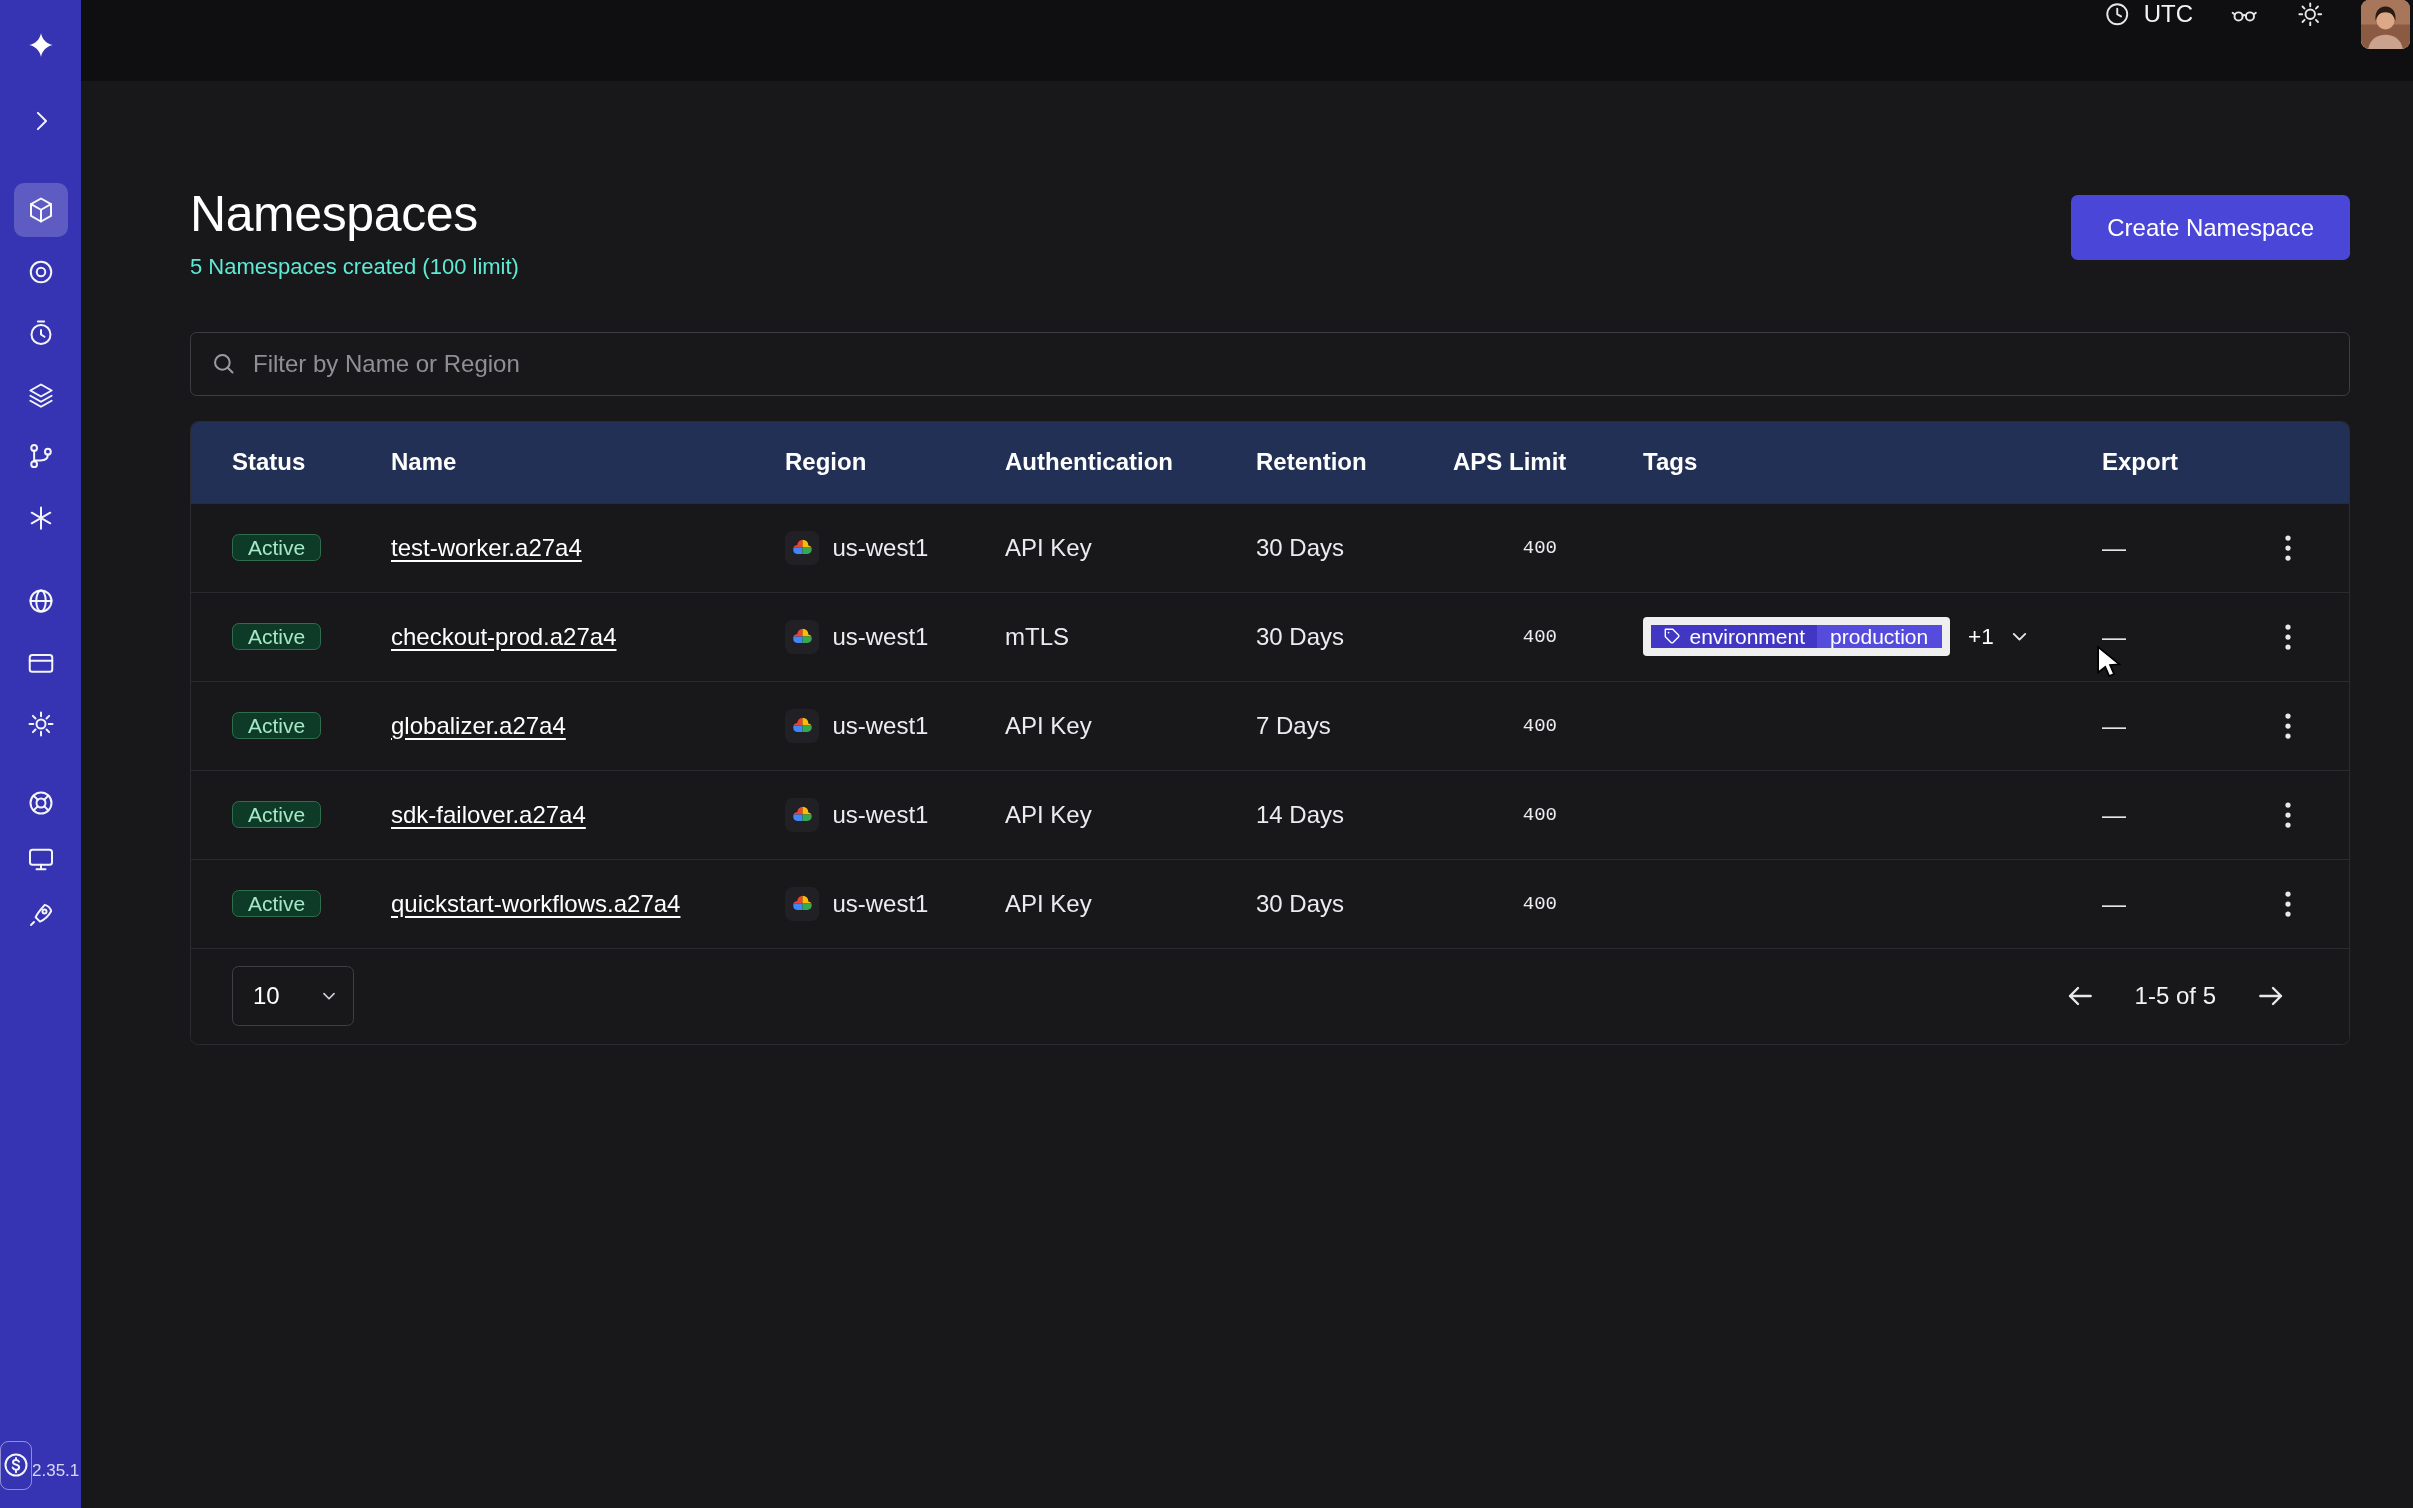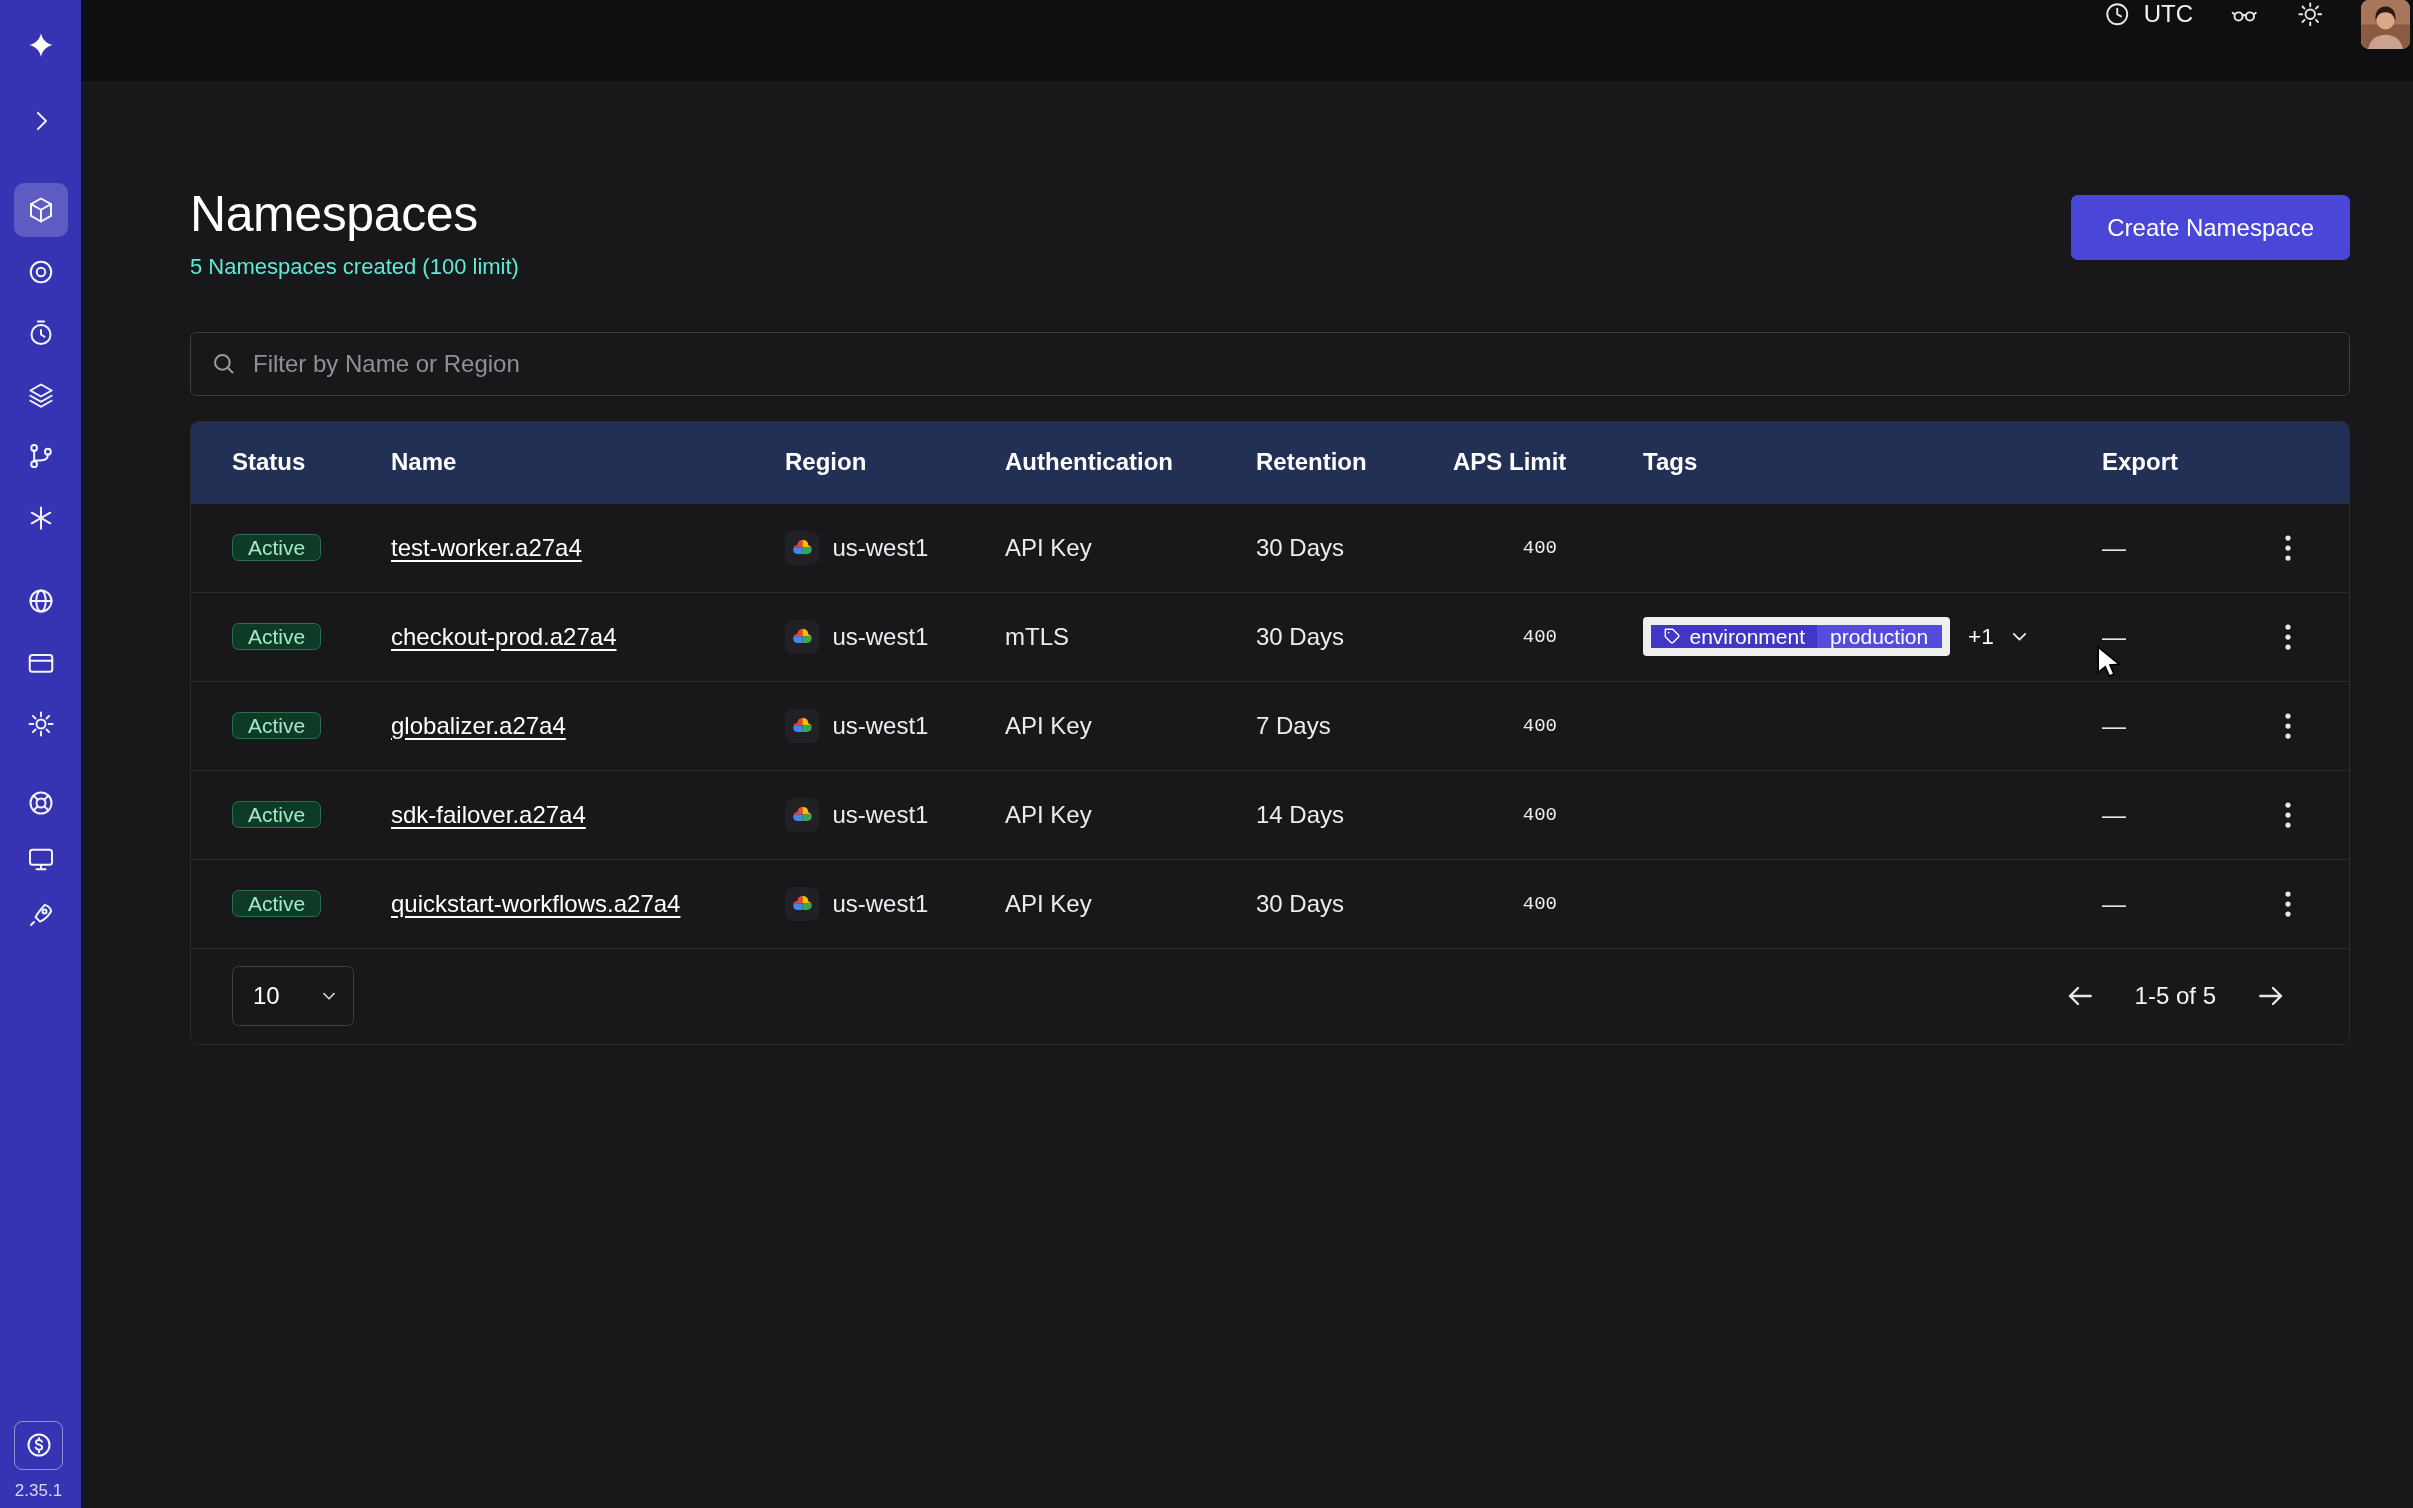--- a/index.html
+++ b/index.html
@@ -15,21 +15,21 @@
   .sb-btn.small { height:49px; margin-bottom:6.7px; }
   .sb-btn.active { background:rgba(255,255,255,.2); }
   .sb-logo { margin-top:18.4px; margin-bottom:0; }
   .sb-chevron { margin-top:22px; margin-bottom:0; }
   .nav-group1 { margin-top:35px; display:flex; flex-direction:column; align-items:center; }
   .nav-group2 { margin-top:22px; display:flex; flex-direction:column; align-items:center; }
   .nav-group3 { margin-top:20px; display:flex; flex-direction:column; align-items:center; }
   .ni { width:30px; height:30px; stroke:rgba(255,255,255,.95); stroke-width:1.6; fill:none;
     stroke-linecap:round; stroke-linejoin:round; }
   .sidebar-bottom { position:absolute; bottom:6.7px; left:0; right:4px;
-    display:flex; flex-direction:column; align-items:center;text-align:right; }
+    display:flex; flex-direction:row; align-items:center;text-align:right; }
   .usage-box { width:49px; height:49px; border:1.7px solid rgba(255,255,255,.45); border-radius:8.4px;
     display:flex; align-items:center; justify-content:center; background:transparent; cursor:pointer; margin-bottom:11.7px; }
   .version { font-size:17px; color:rgba(255,255,255,.8); }
 
   
   .main { flex:1; display:flex; flex-direction:column; background:#18181b; position:relative; }
   .topbar { height:81px; background:#0f0f12; display:flex; align-items:flex-start;
     justify-content:flex-end; gap:37px; padding-right:3px; flex-shrink:0; }
   .tz { display:flex; align-items:center; gap:11.7px; font-size:24px; color:#f4f4f5; cursor:pointer; }
   .ti { width:28.5px; height:28.5px; stroke:#e8e8ea; stroke-width:1.6; fill:none;

